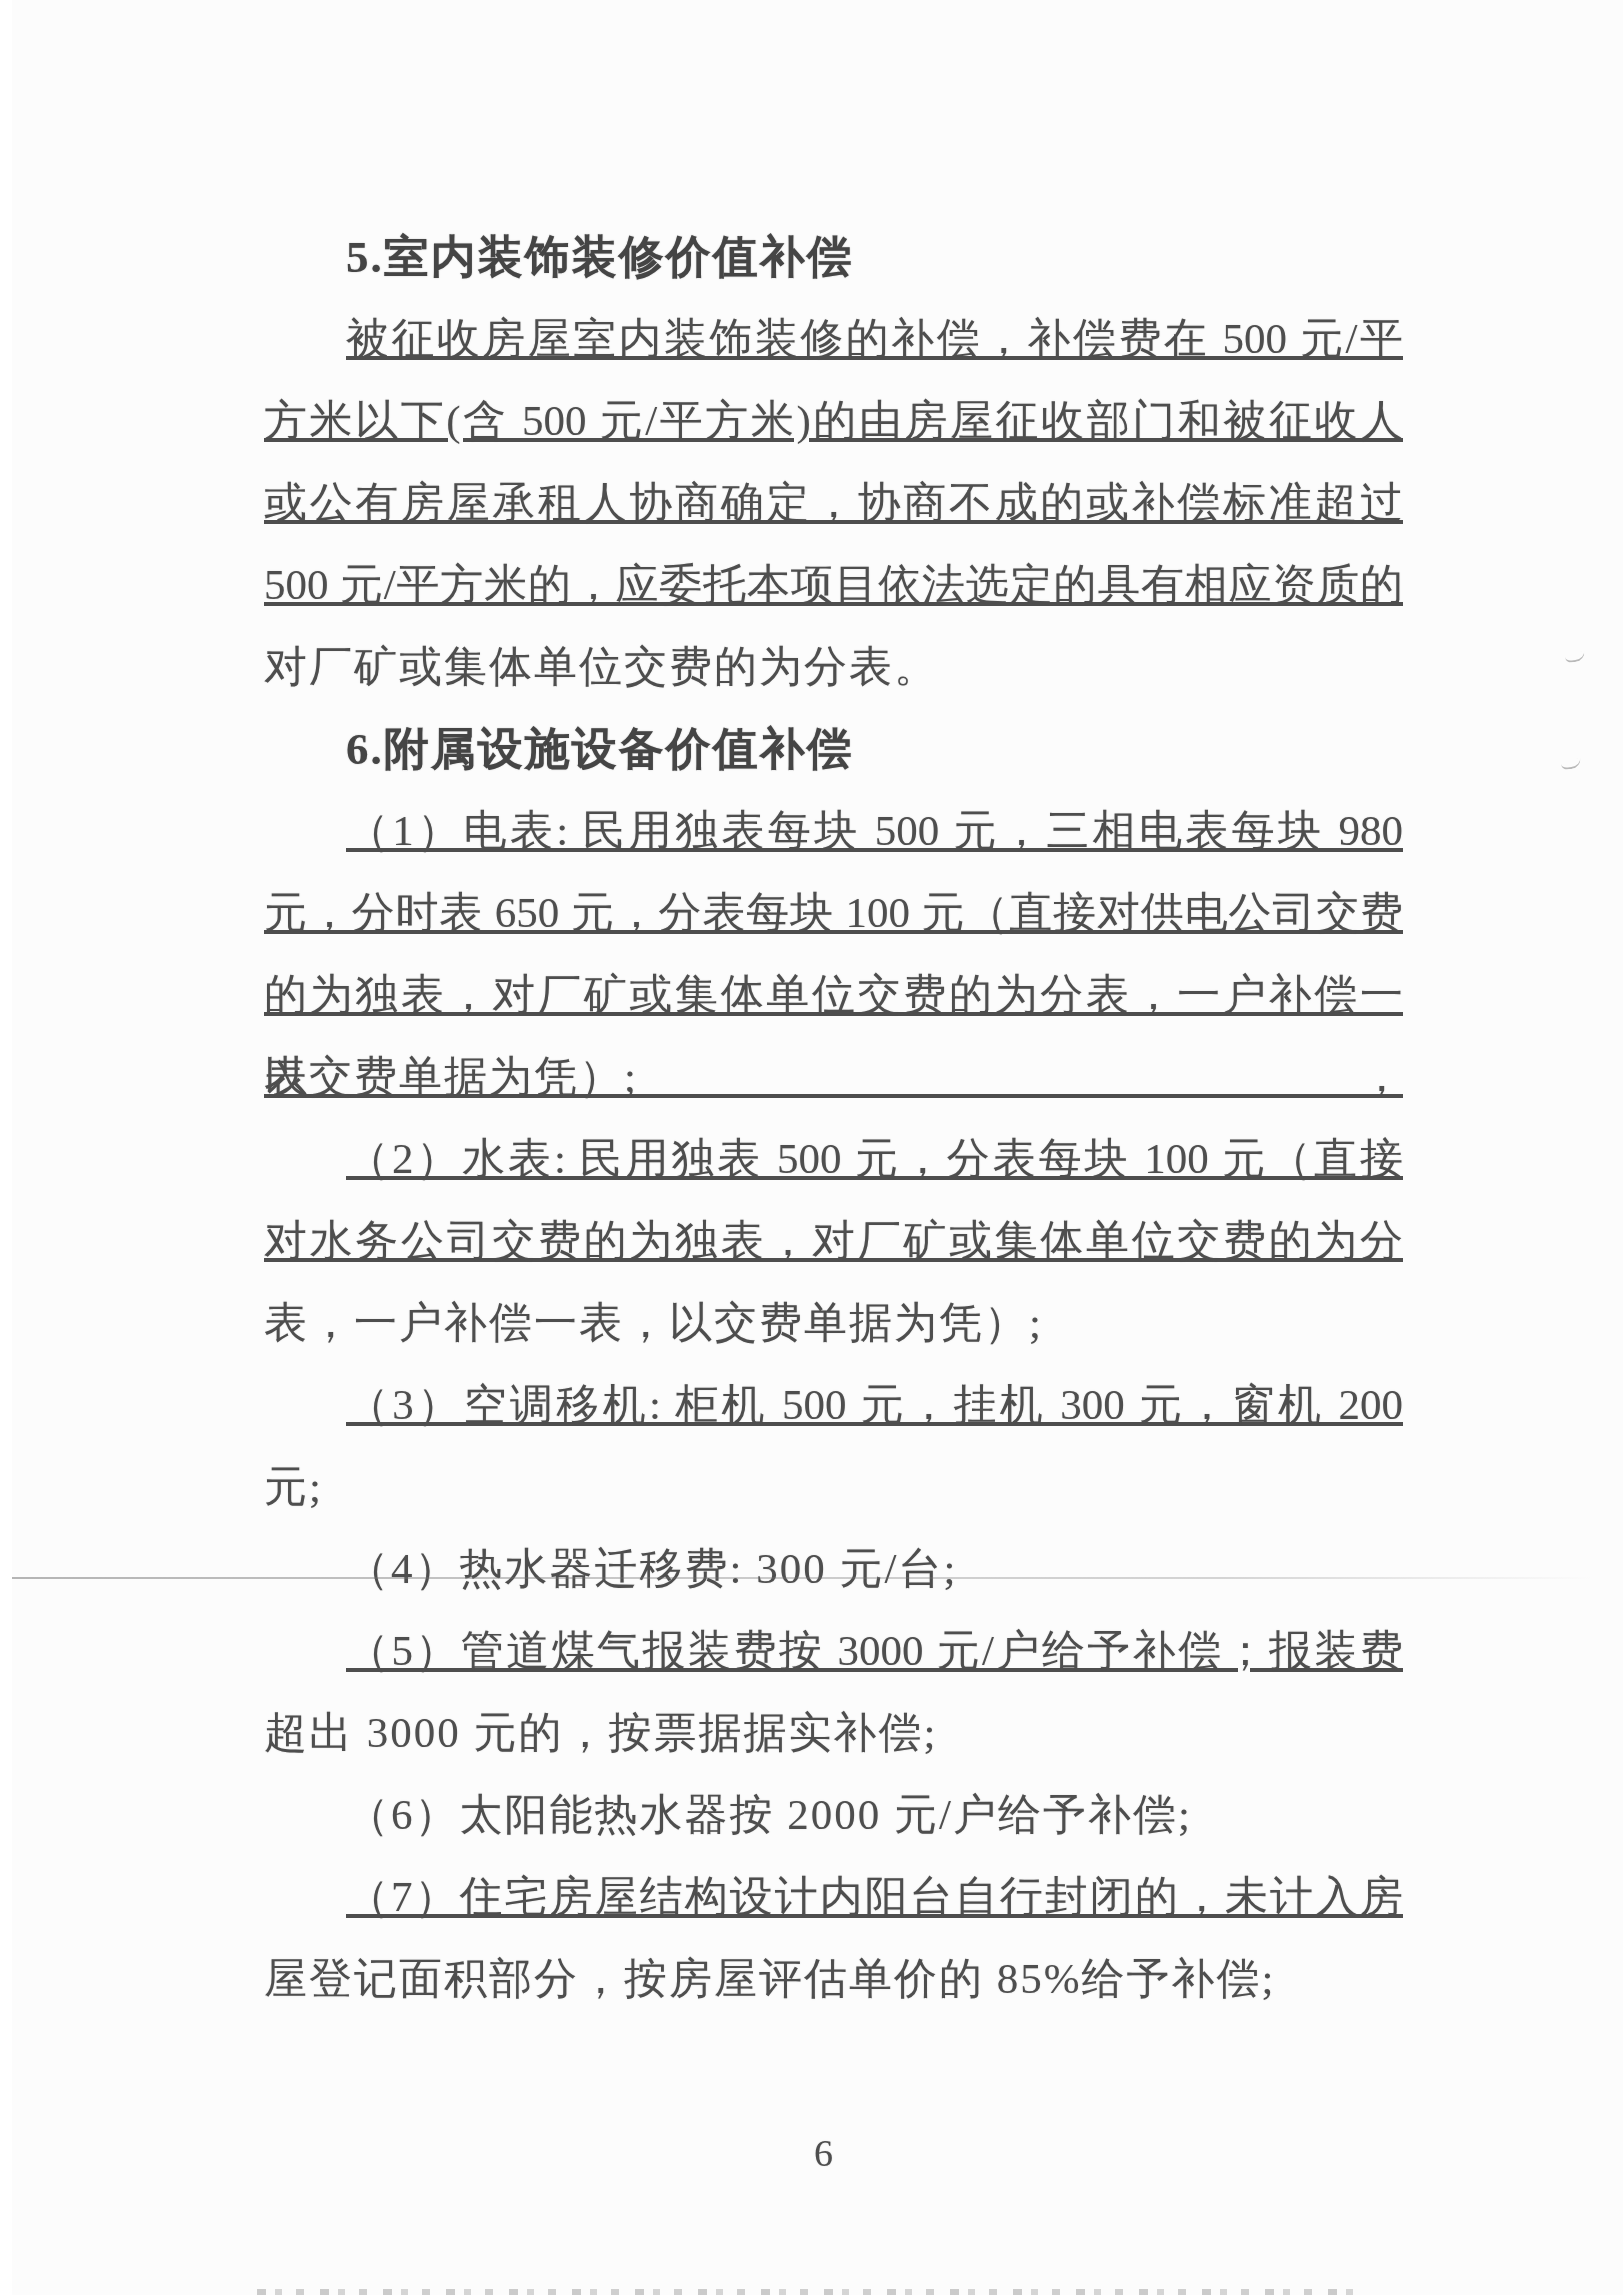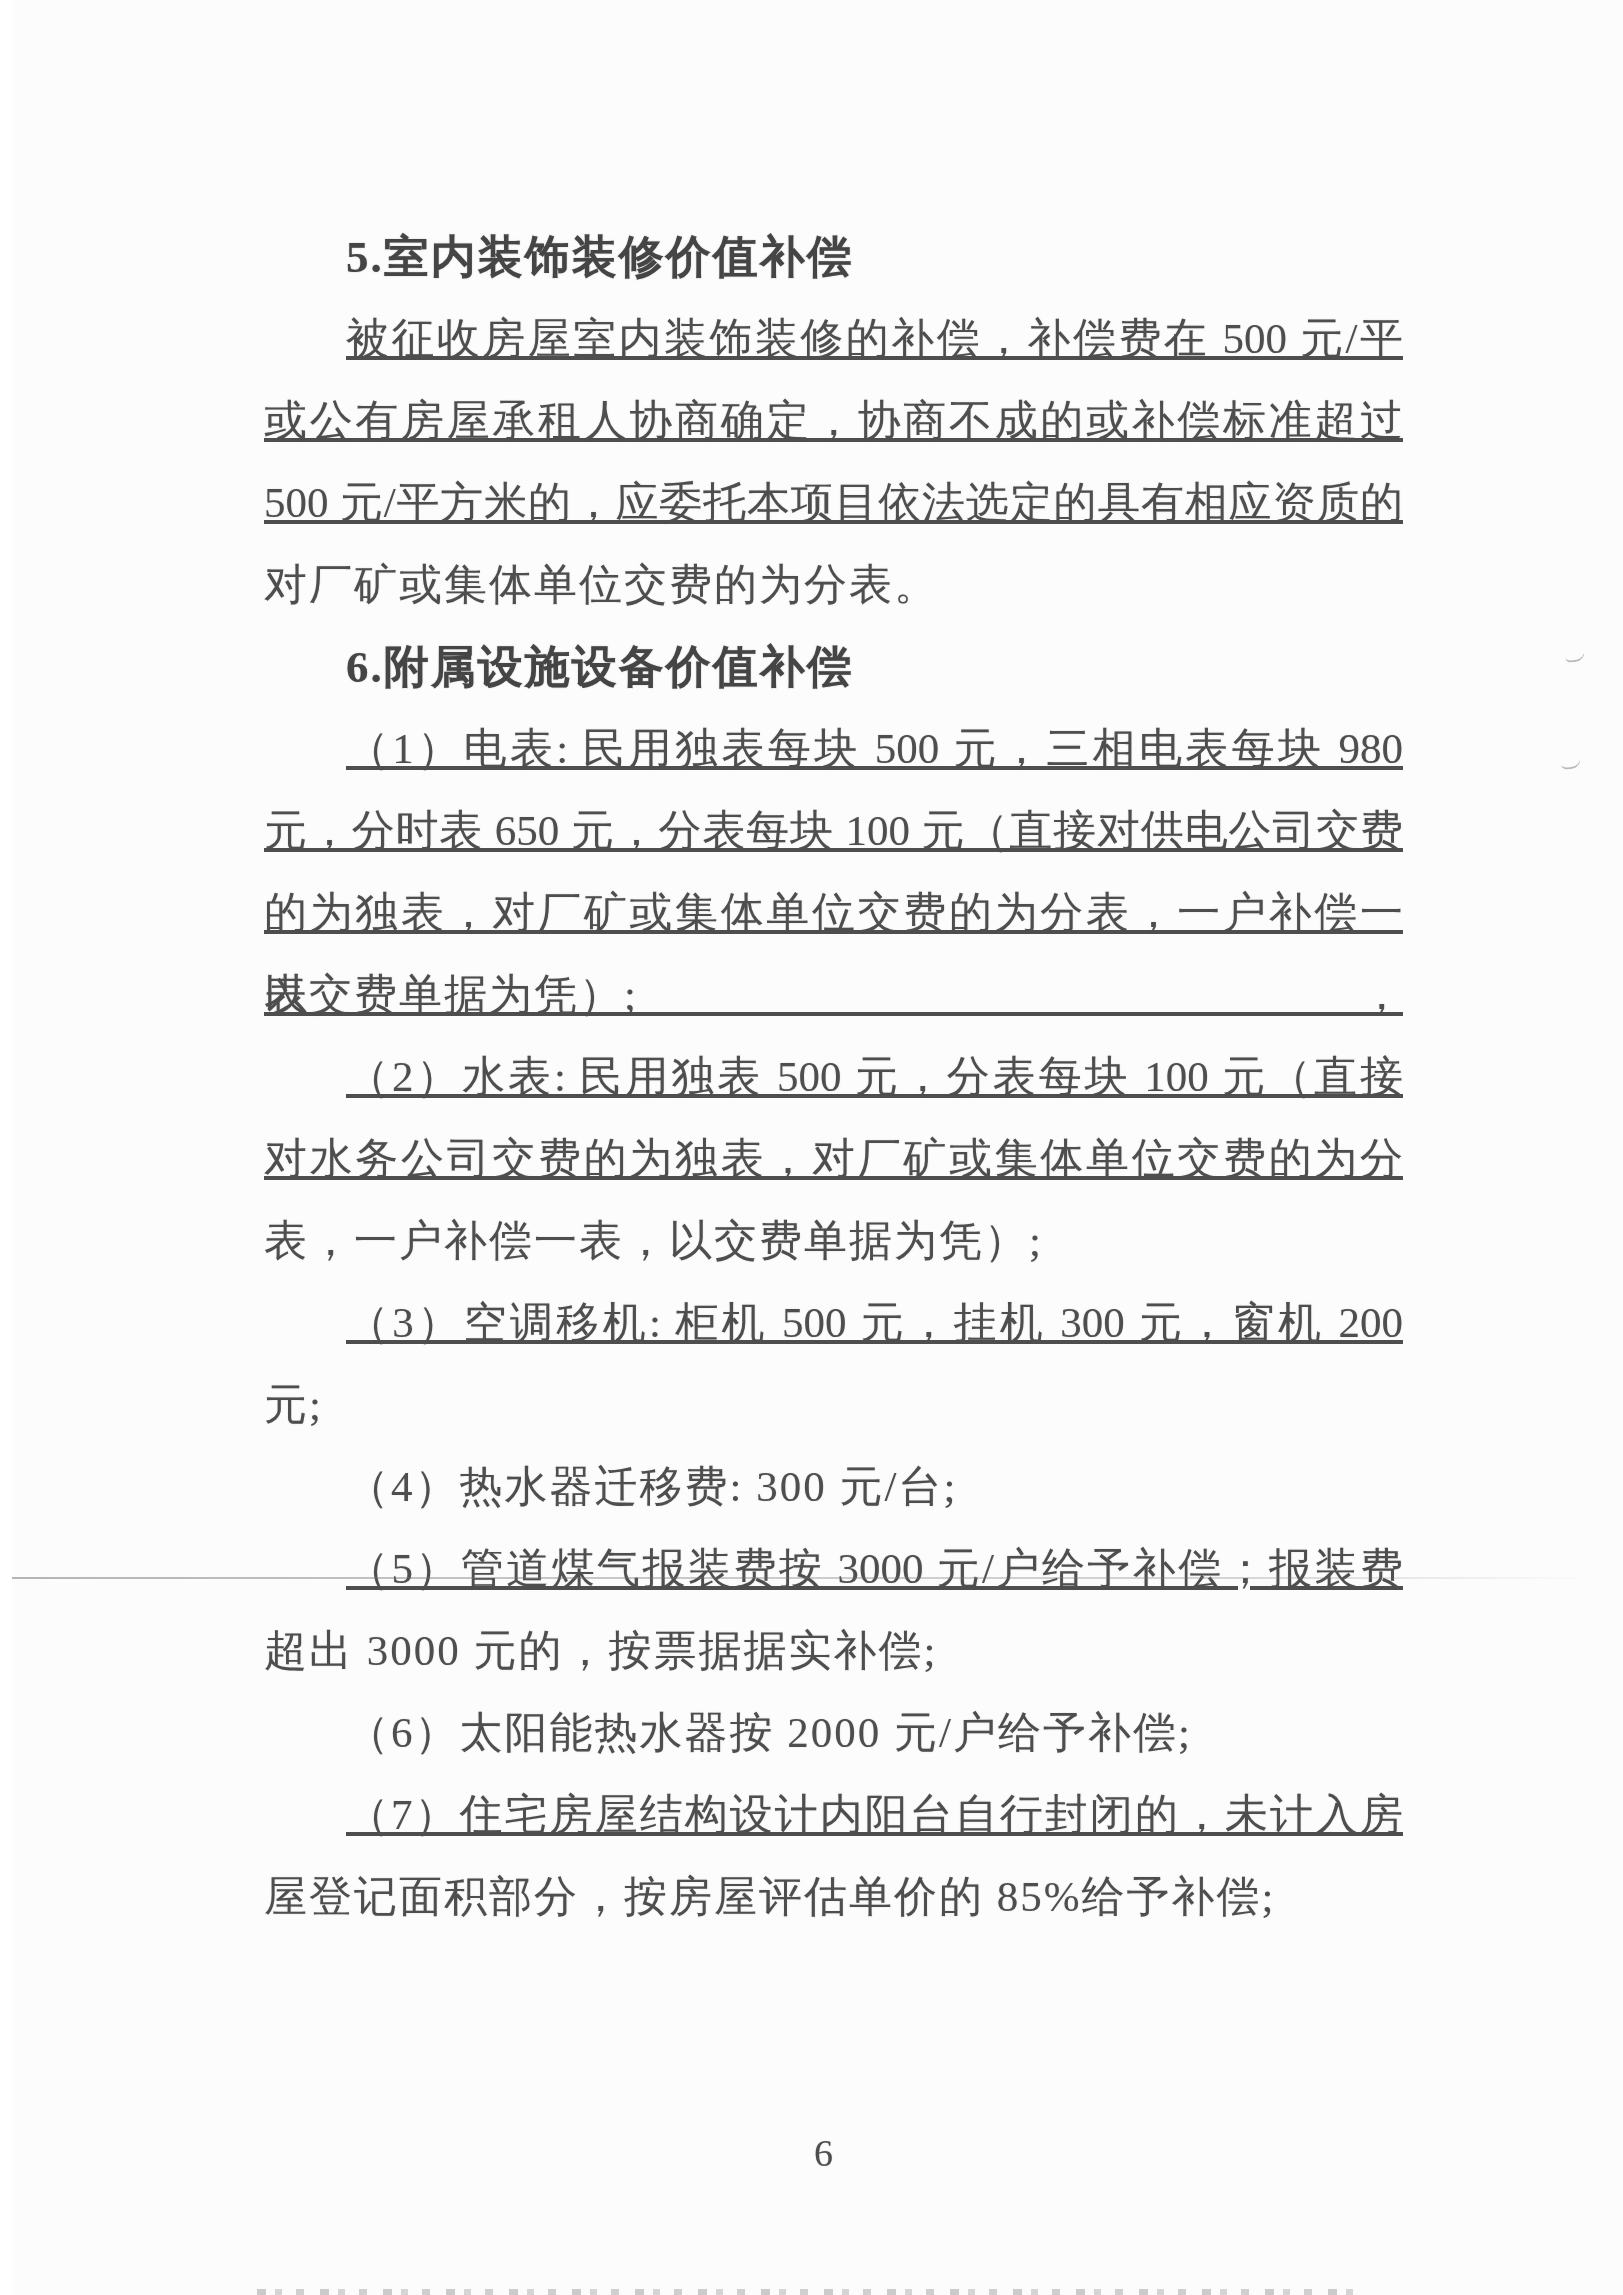--- a/index.html
+++ b/index.html
@@ -80,20 +80,21 @@
       #989898 39px 47px, transparent 47px 63px);
   }
 </style>
 </head>
 <body>
 
 <div class="page">
   <div class="text-block">
       <div class="line heading indent">5.室内装饰装修价值补偿</div>
       <div class="line indent fill">被征收房屋室内装饰装修的补偿，补偿费在 500 元/平</div>
+      <div class="line fill">方米以下(含 500 元/平方米)的由房屋征收部门和被征收人</div>
       <div class="line fill">或公有房屋承租人协商确定，协商不成的或补偿标准超过</div>
       <div class="line fill">500 元/平方米的，应委托本项目依法选定的具有相应资质的</div>
       <div class="line">对厂矿或集体单位交费的为分表。</div>
       <div class="line heading indent">6.附属设施设备价值补偿</div>
       <div class="line indent fill">（1）电表: 民用独表每块 500 元，三相电表每块 980</div>
       <div class="line fill">元，分时表 650 元，分表每块 100 元（直接对供电公司交费</div>
       <div class="line fill">的为独表，对厂矿或集体单位交费的为分表，一户补偿一表，</div>
       <div class="line">以交费单据为凭）;</div>
       <div class="line indent fill">（2）水表: 民用独表 500 元，分表每块 100 元（直接</div>
       <div class="line fill">对水务公司交费的为独表，对厂矿或集体单位交费的为分</div>

